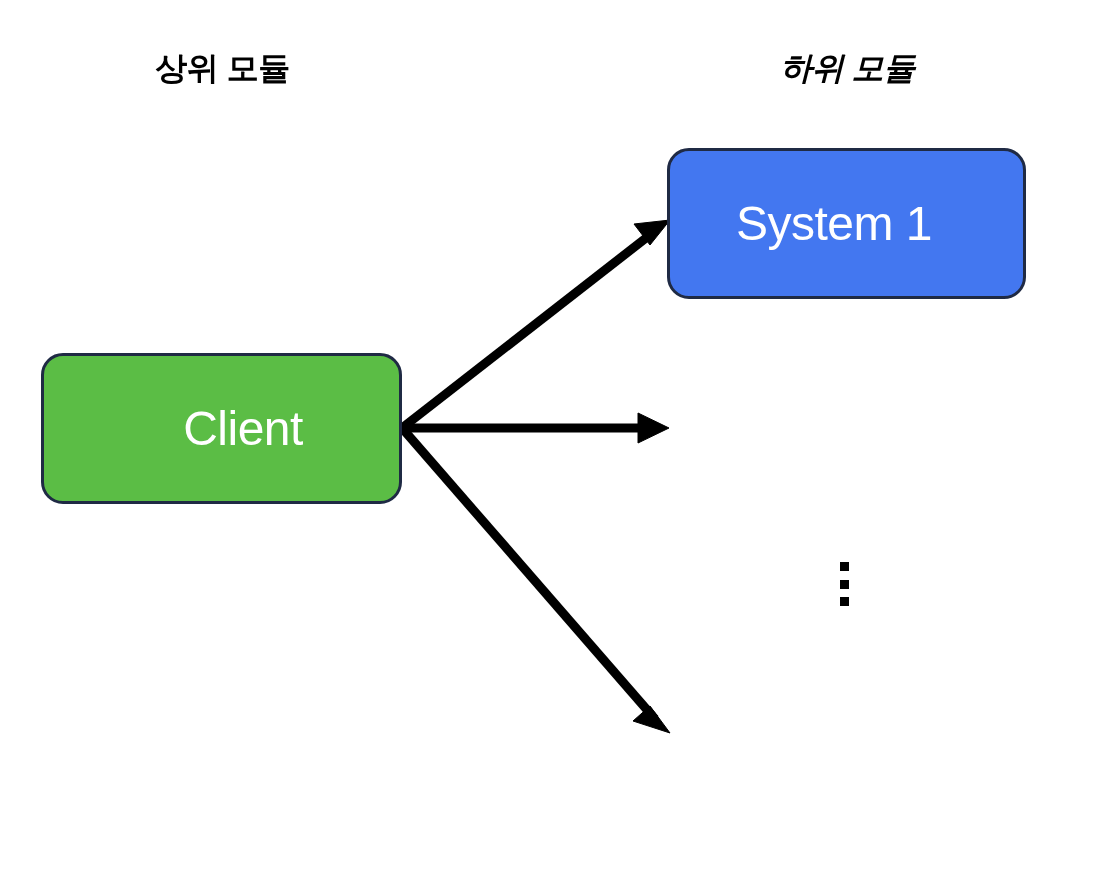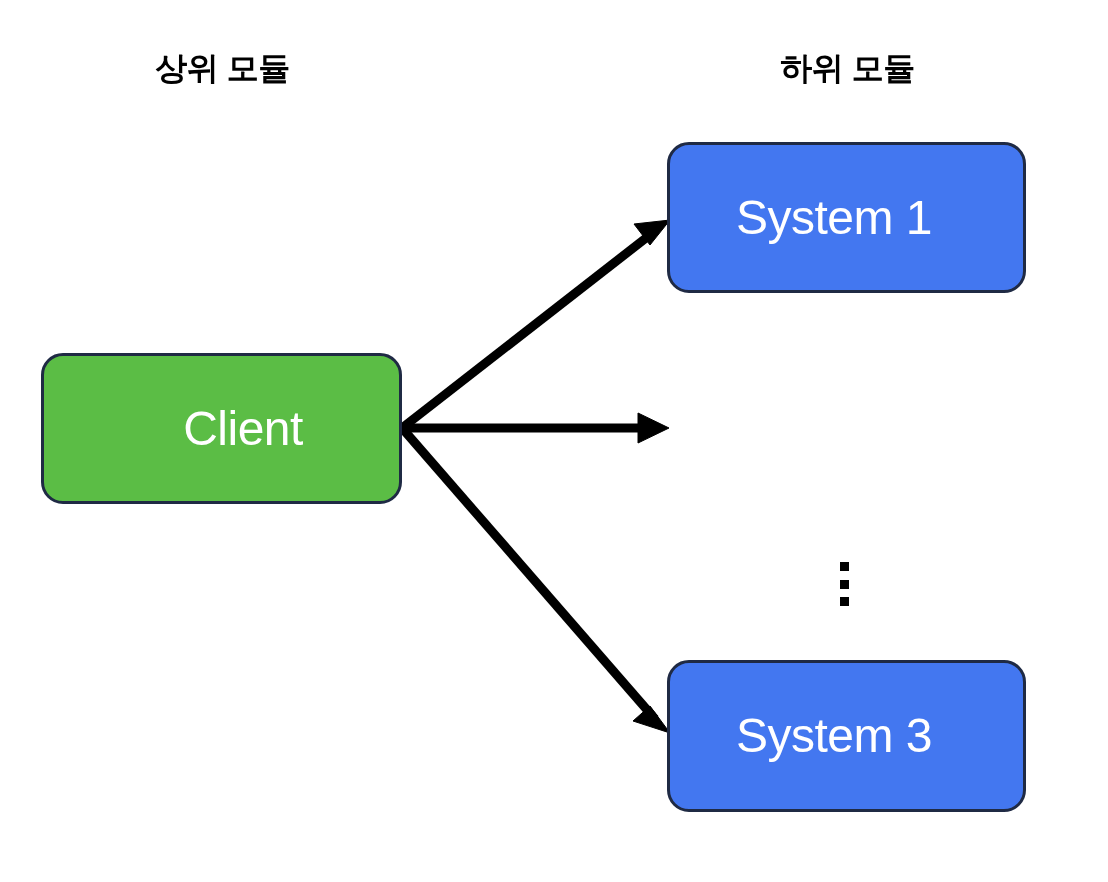--- a/index.html
+++ b/index.html
@@ -24,21 +24,21 @@
     position: absolute;
     font-weight: 700;
     font-size: 32px;
     line-height: 1;
     color: #000000;
     white-space: nowrap;
     text-align: center;
     letter-spacing: -0.5px;
   }
   #header-left  { left: 0px;   top: 52px; width: 445px; }
-  #header-right { left: 625px; top: 52px; width: 445px; }
+  #header-right { left: 625px; top: 52px; width: 445px; font-style: italic; }
 
   
   .node {
     position: absolute;
     box-sizing: border-box;
     border: 3px solid #1f2a44;
     border-radius: 22px;
     display: flex;
     align-items: center;
     color: #ffffff;
@@ -52,21 +52,21 @@
     background: #5bbd45;
     justify-content: center;
   }
   .node.system {
     background: #4377f0;
     justify-content: flex-start;
     padding-left: 66px;
   }
 
   #node-client   { left: 41px;  top: 353px; width: 361px; height: 151px; }
-  #node-system-1 { left: 667px; top: 142px; width: 359px; height: 151px; }
+  #node-system-1 { left: 667px; top: 148px; width: 359px; height: 151px; }
   #node-system-2 { left: 667px; top: 352px; width: 359px; height: 151px; }
   #node-system-3 { left: 667px; top: 660px; width: 359px; height: 152px; }
 
   
   #connectors {
     position: absolute;
     left: 0;
     top: 0;
     width: 1108px;
     height: 882px;
@@ -122,23 +122,20 @@
 
   <div id="node-client" class="node client">
     <span>Client</span>
   </div>
 
   <div id="node-system-1" class="node system">
     <span>System 1</span>
   </div>
 
 
-  <div id="node-system-3" class="node system">
-    <span>System 3</span>
-  </div>
 
   <div id="ellipsis">
     <span class="dot"></span>
     <span class="dot"></span>
     <span class="dot"></span>
   </div>
 
 </div>
 
 </body></html>

